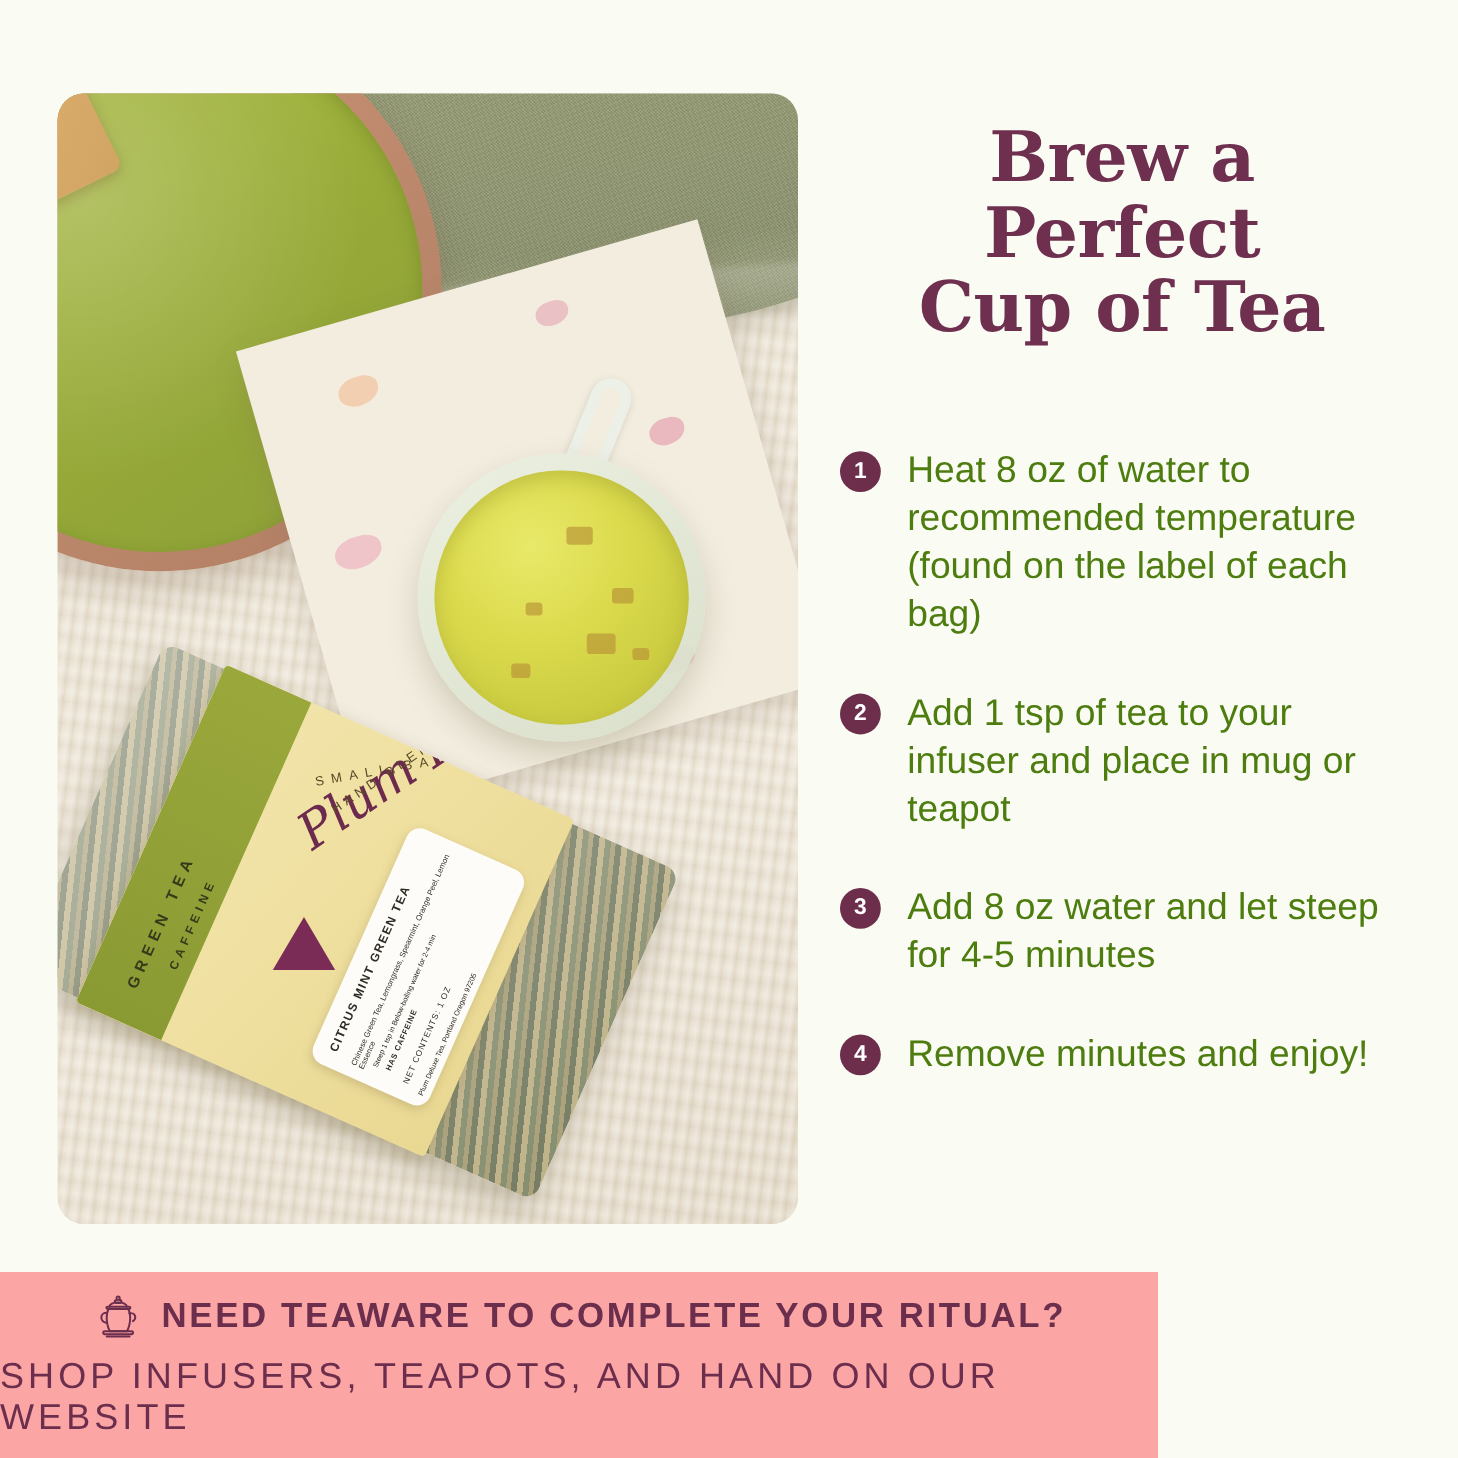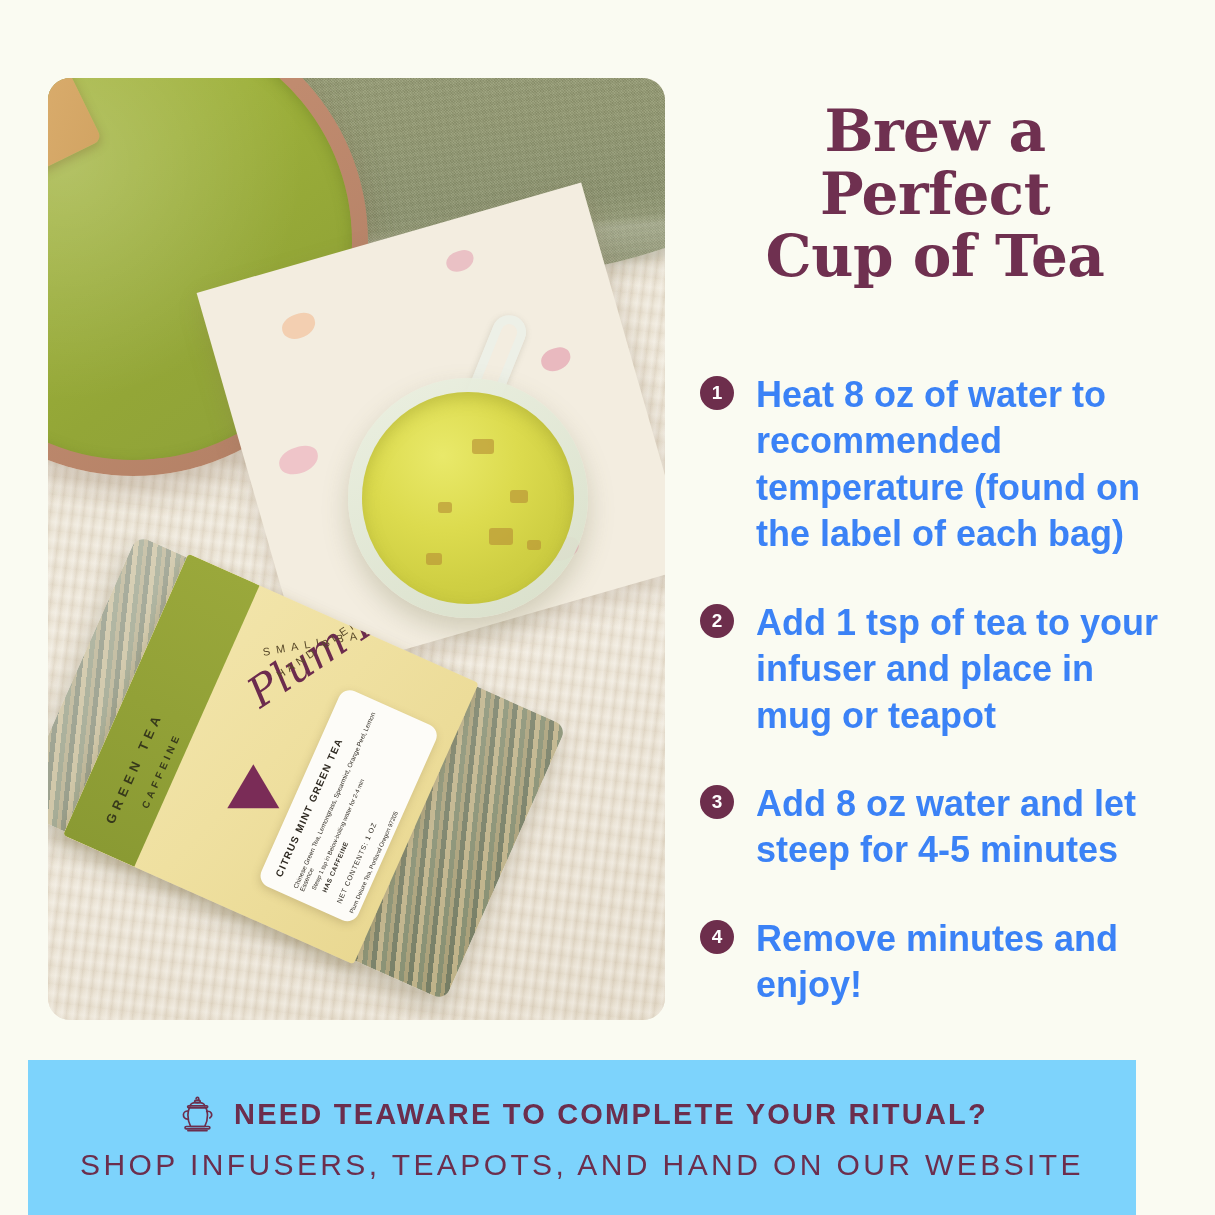--- a/index.html
+++ b/index.html
@@ -312,39 +312,38 @@
     color: #FFFFFF;
     font-size: 19px;
     font-weight: 600;
     display: flex;
     align-items: center;
     justify-content: center;
     margin-top: 4px;
     margin-right: 22px;
   }
   .step-text {
-    font-size: 36px;
+    font-size: 31px;
     line-height: 1.29;
-    color: #3b82f6;
-    font-weight: 700;
+    color: #4d7c0f;
+    font-weight: 400;
   }
 
   
   .footer {
     position: absolute;
     left: 0;
     top: 1060px;
-    width: 1108px;
+    width: 965px;
     height: 155px;
-    background: #7dd3fc;
+    background: #fca5a5;
     display: flex;
     flex-direction: column;
     align-items: center;
     justify-content: center;
-    margin-left: 28px;
   }
   .footer-row {
     display: flex;
     align-items: center;
     justify-content: center;
     gap: 16px;
   }
   .footer-line1 {
     font-size: 29px;
     font-weight: 700;

